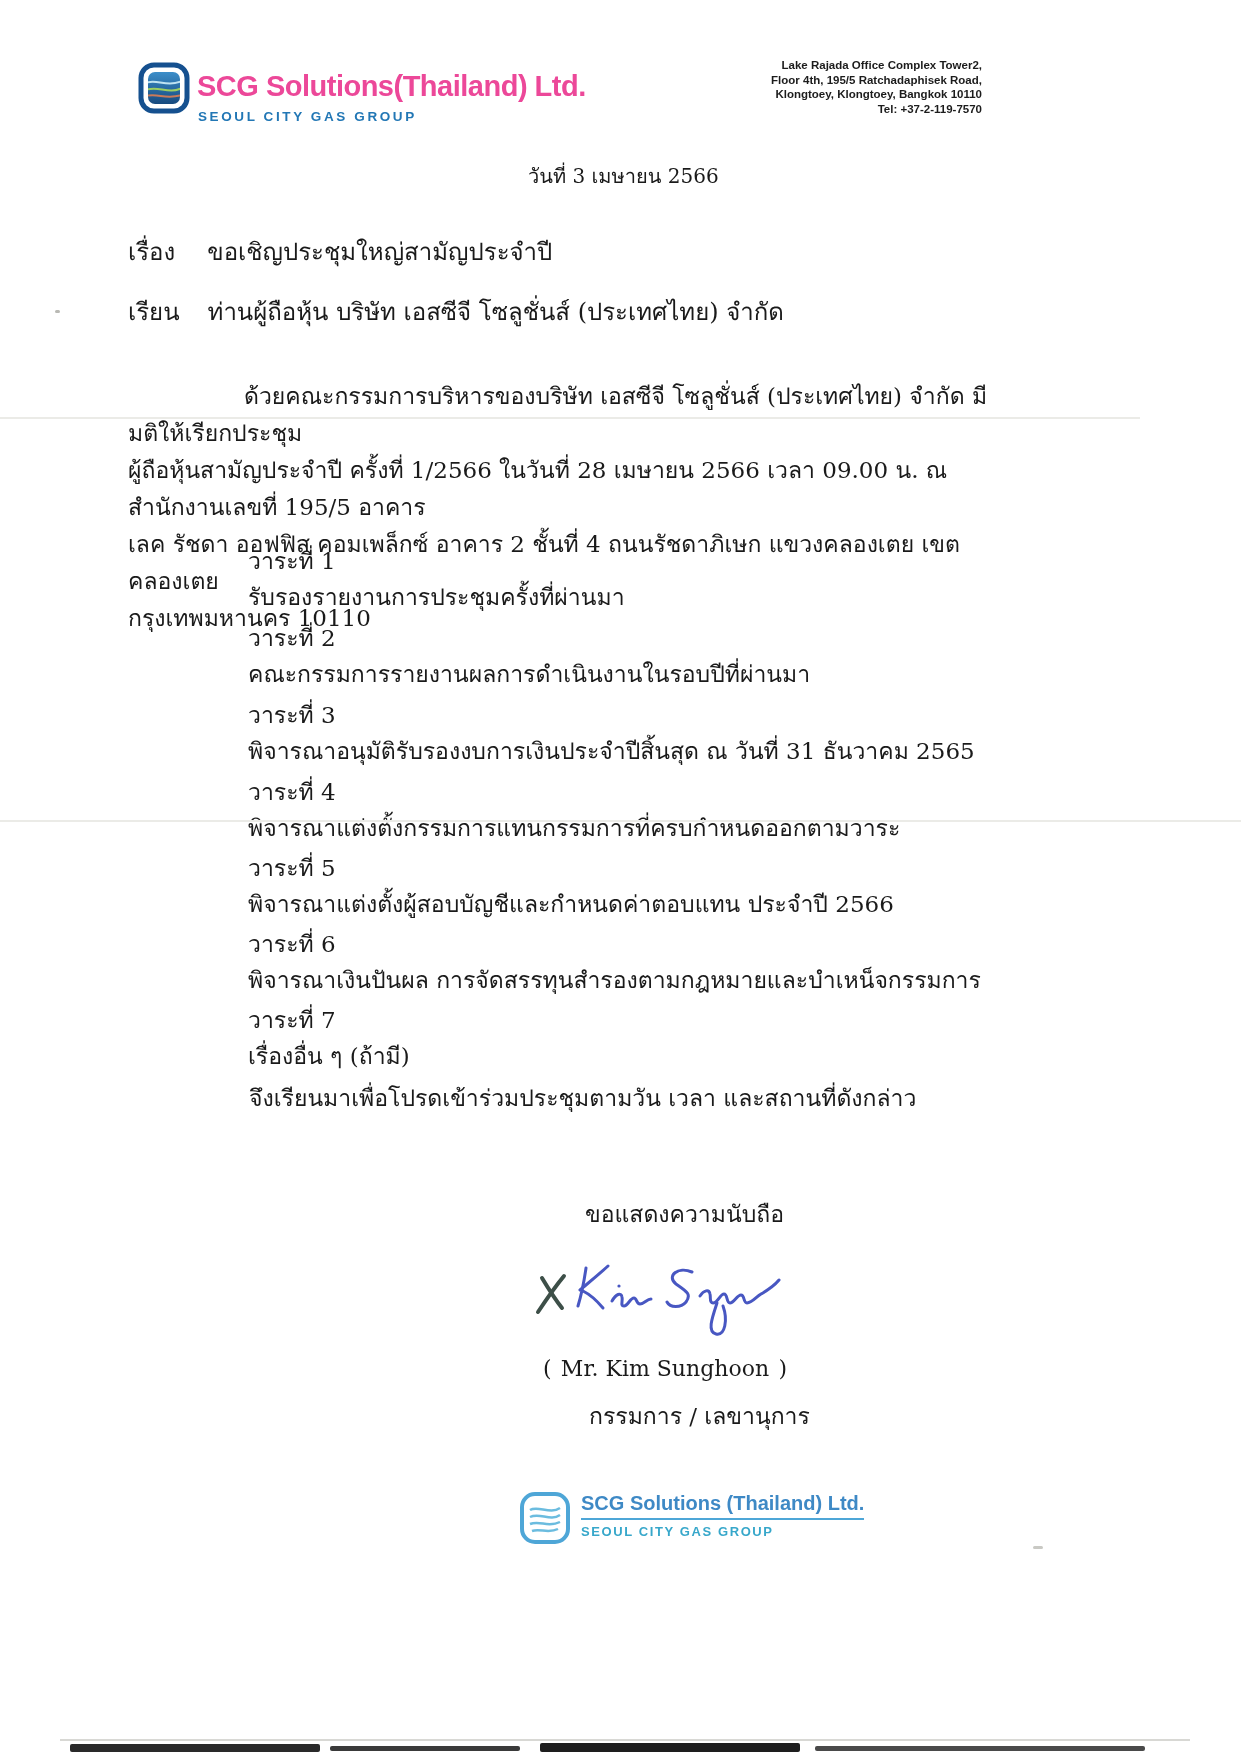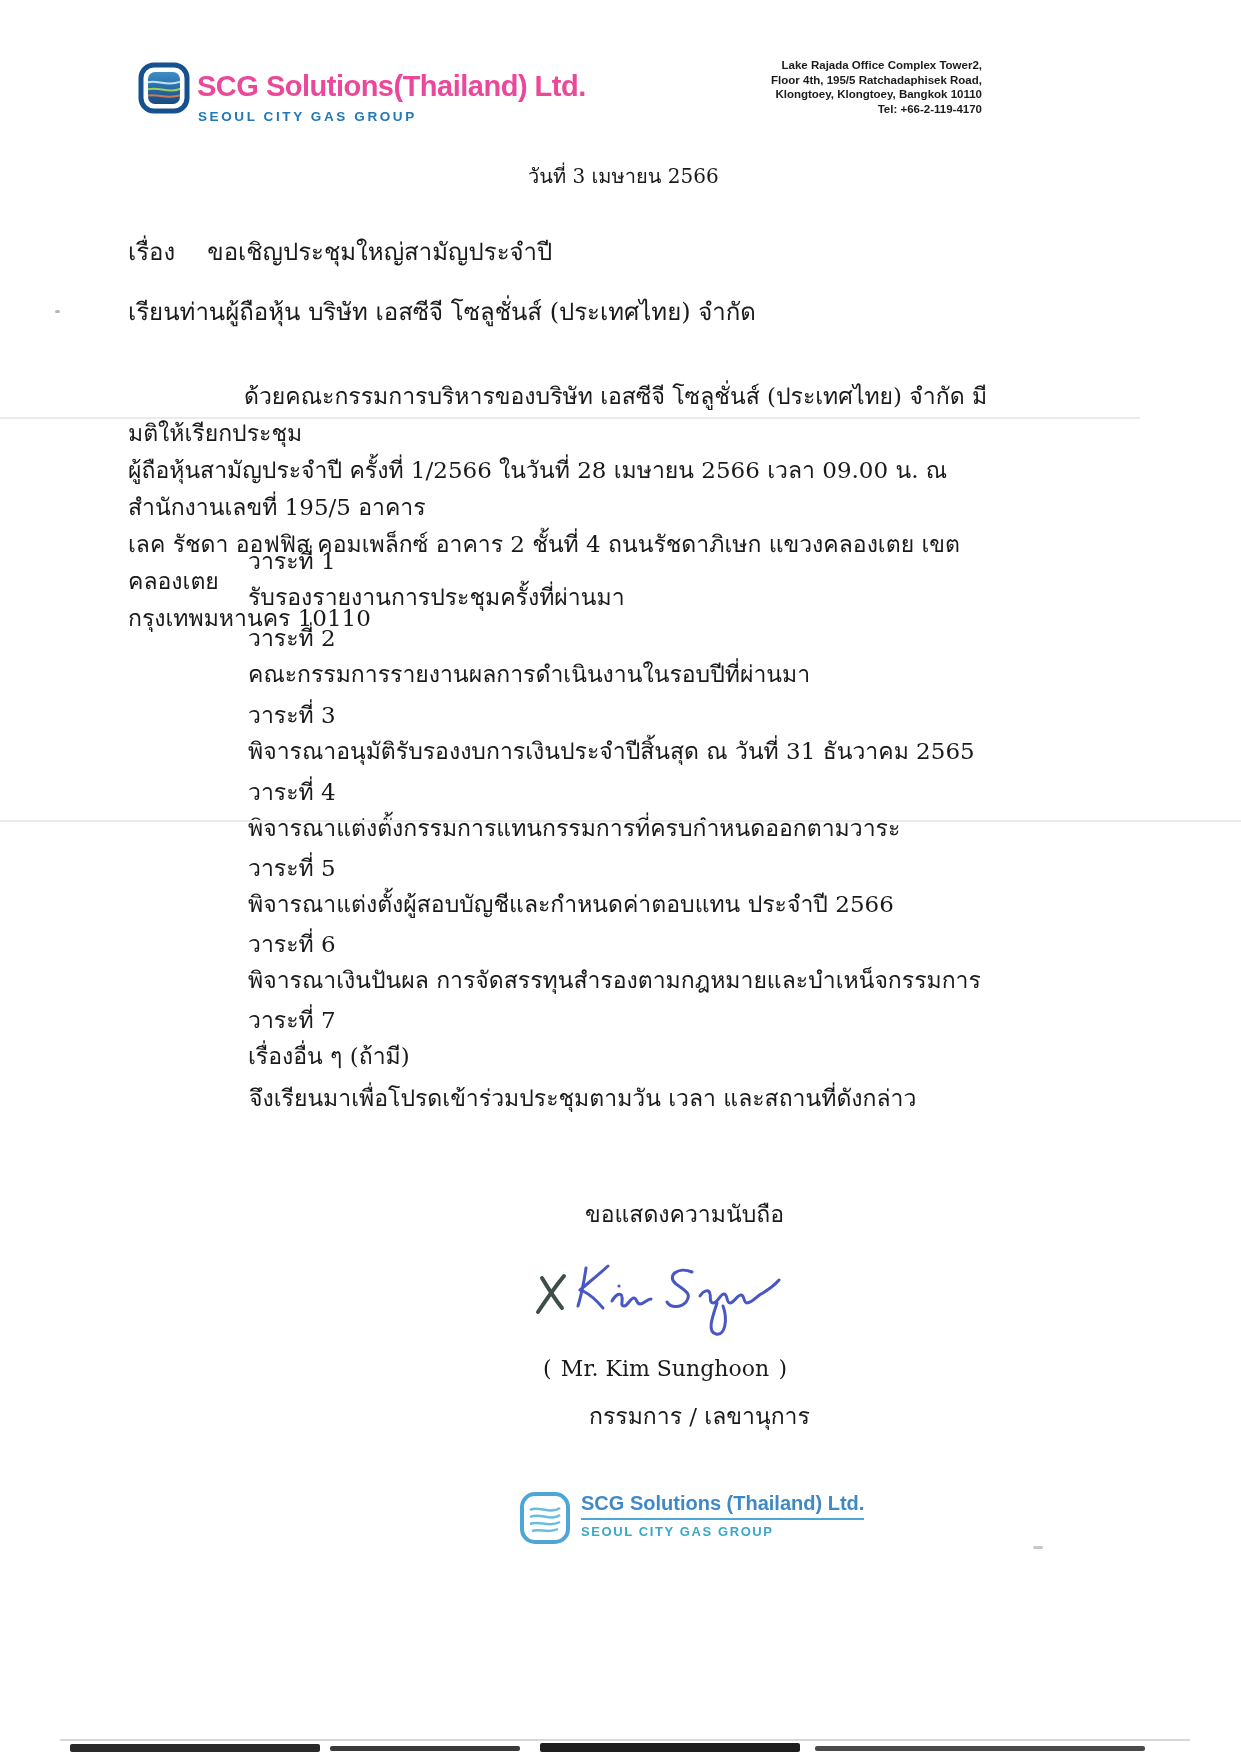--- a/index.html
+++ b/index.html
@@ -32,21 +32,21 @@
     left:740px;top:58px;width:242px;
     text-align:right;
     font-family:"Liberation Sans",sans-serif;
     font-weight:bold;font-size:11.5px;line-height:14.5px;
     color:#1c1c1c;
   }
 
   
   .date-line{left:528px;top:160px;font-size:20px;white-space:nowrap;}
   .subject-row{left:128px;top:232px;font-size:24px;display:flex;gap:32px;white-space:nowrap;justify-content:space-between;}
-  .to-row{left:128px;top:292px;font-size:24px;display:flex;white-space:nowrap;}
+  .to-row{left:128px;top:292px;font-size:24px;display:flex;gap:28px;white-space:nowrap;}
   .paragraph{left:128px;top:378px;width:870px;font-size:23px;line-height:37px;}
   .paragraph .first{text-indent:116px;}
   .agenda-row{font-size:23px;display:flex;white-space:nowrap;}
   .agenda-label{width:93px;font-weight:500;}
   .agenda-text{margin-left:0px;}
   .agenda-row{left:248px;flex-direction:column;}
   .closing-line{left:249px;top:1080px;font-size:23px;white-space:nowrap;}
   .valediction{left:585px;top:1196px;font-size:23px;white-space:nowrap;}
 
   
@@ -102,21 +102,21 @@
       </g>
     </svg>
   </div>
   <div class="abs company-name">SCG Solutions(Thailand) Ltd.</div>
   <div class="abs group-name">SEOUL CITY GAS GROUP</div>
 
   <div class="abs address">
     <div>Lake Rajada Office Complex Tower2,</div>
     <div>Floor  4th, 195/5 Ratchadaphisek Road,</div>
     <div>Klongtoey, Klongtoey, Bangkok 10110</div>
-    <div>Tel: +66-2-119-4170</div>
+    <div>Tel: +37-2-119-7570</div>
   </div>
 
   <div class="abs date-line">วันที่  3 เมษายน  2566</div>
 
   <div class="abs subject-row">
     <span>เรื่อง</span>
     <span>ขอเชิญประชุมใหญ่สามัญประจำปี</span>
   </div>
 
   <div class="abs to-row">

